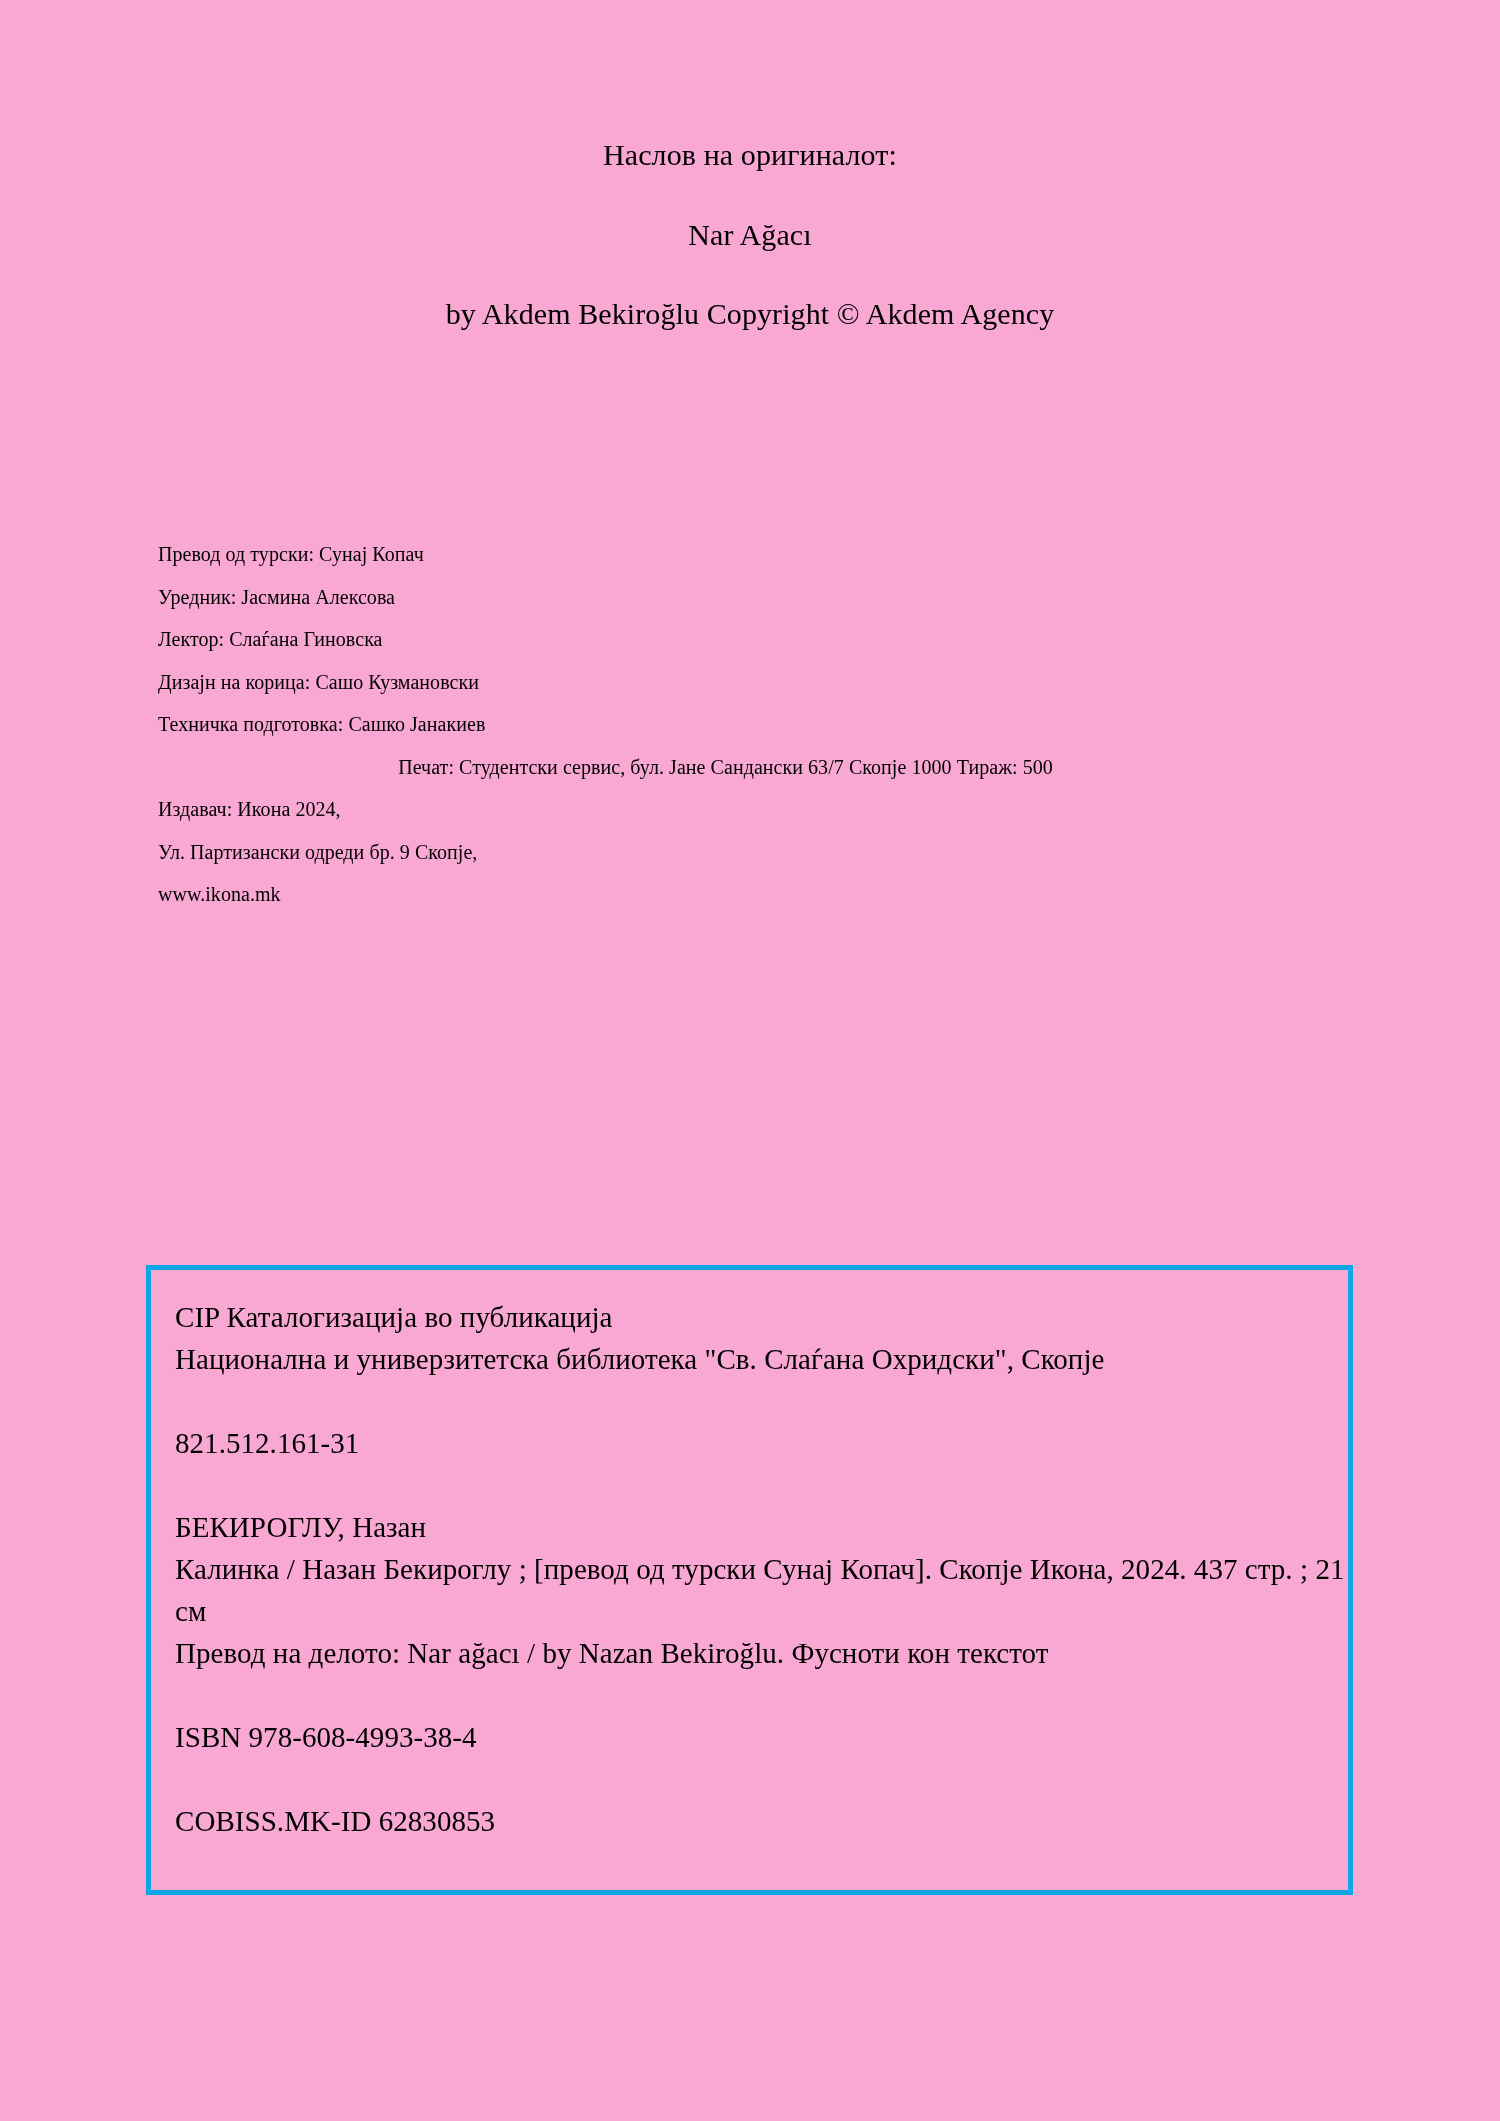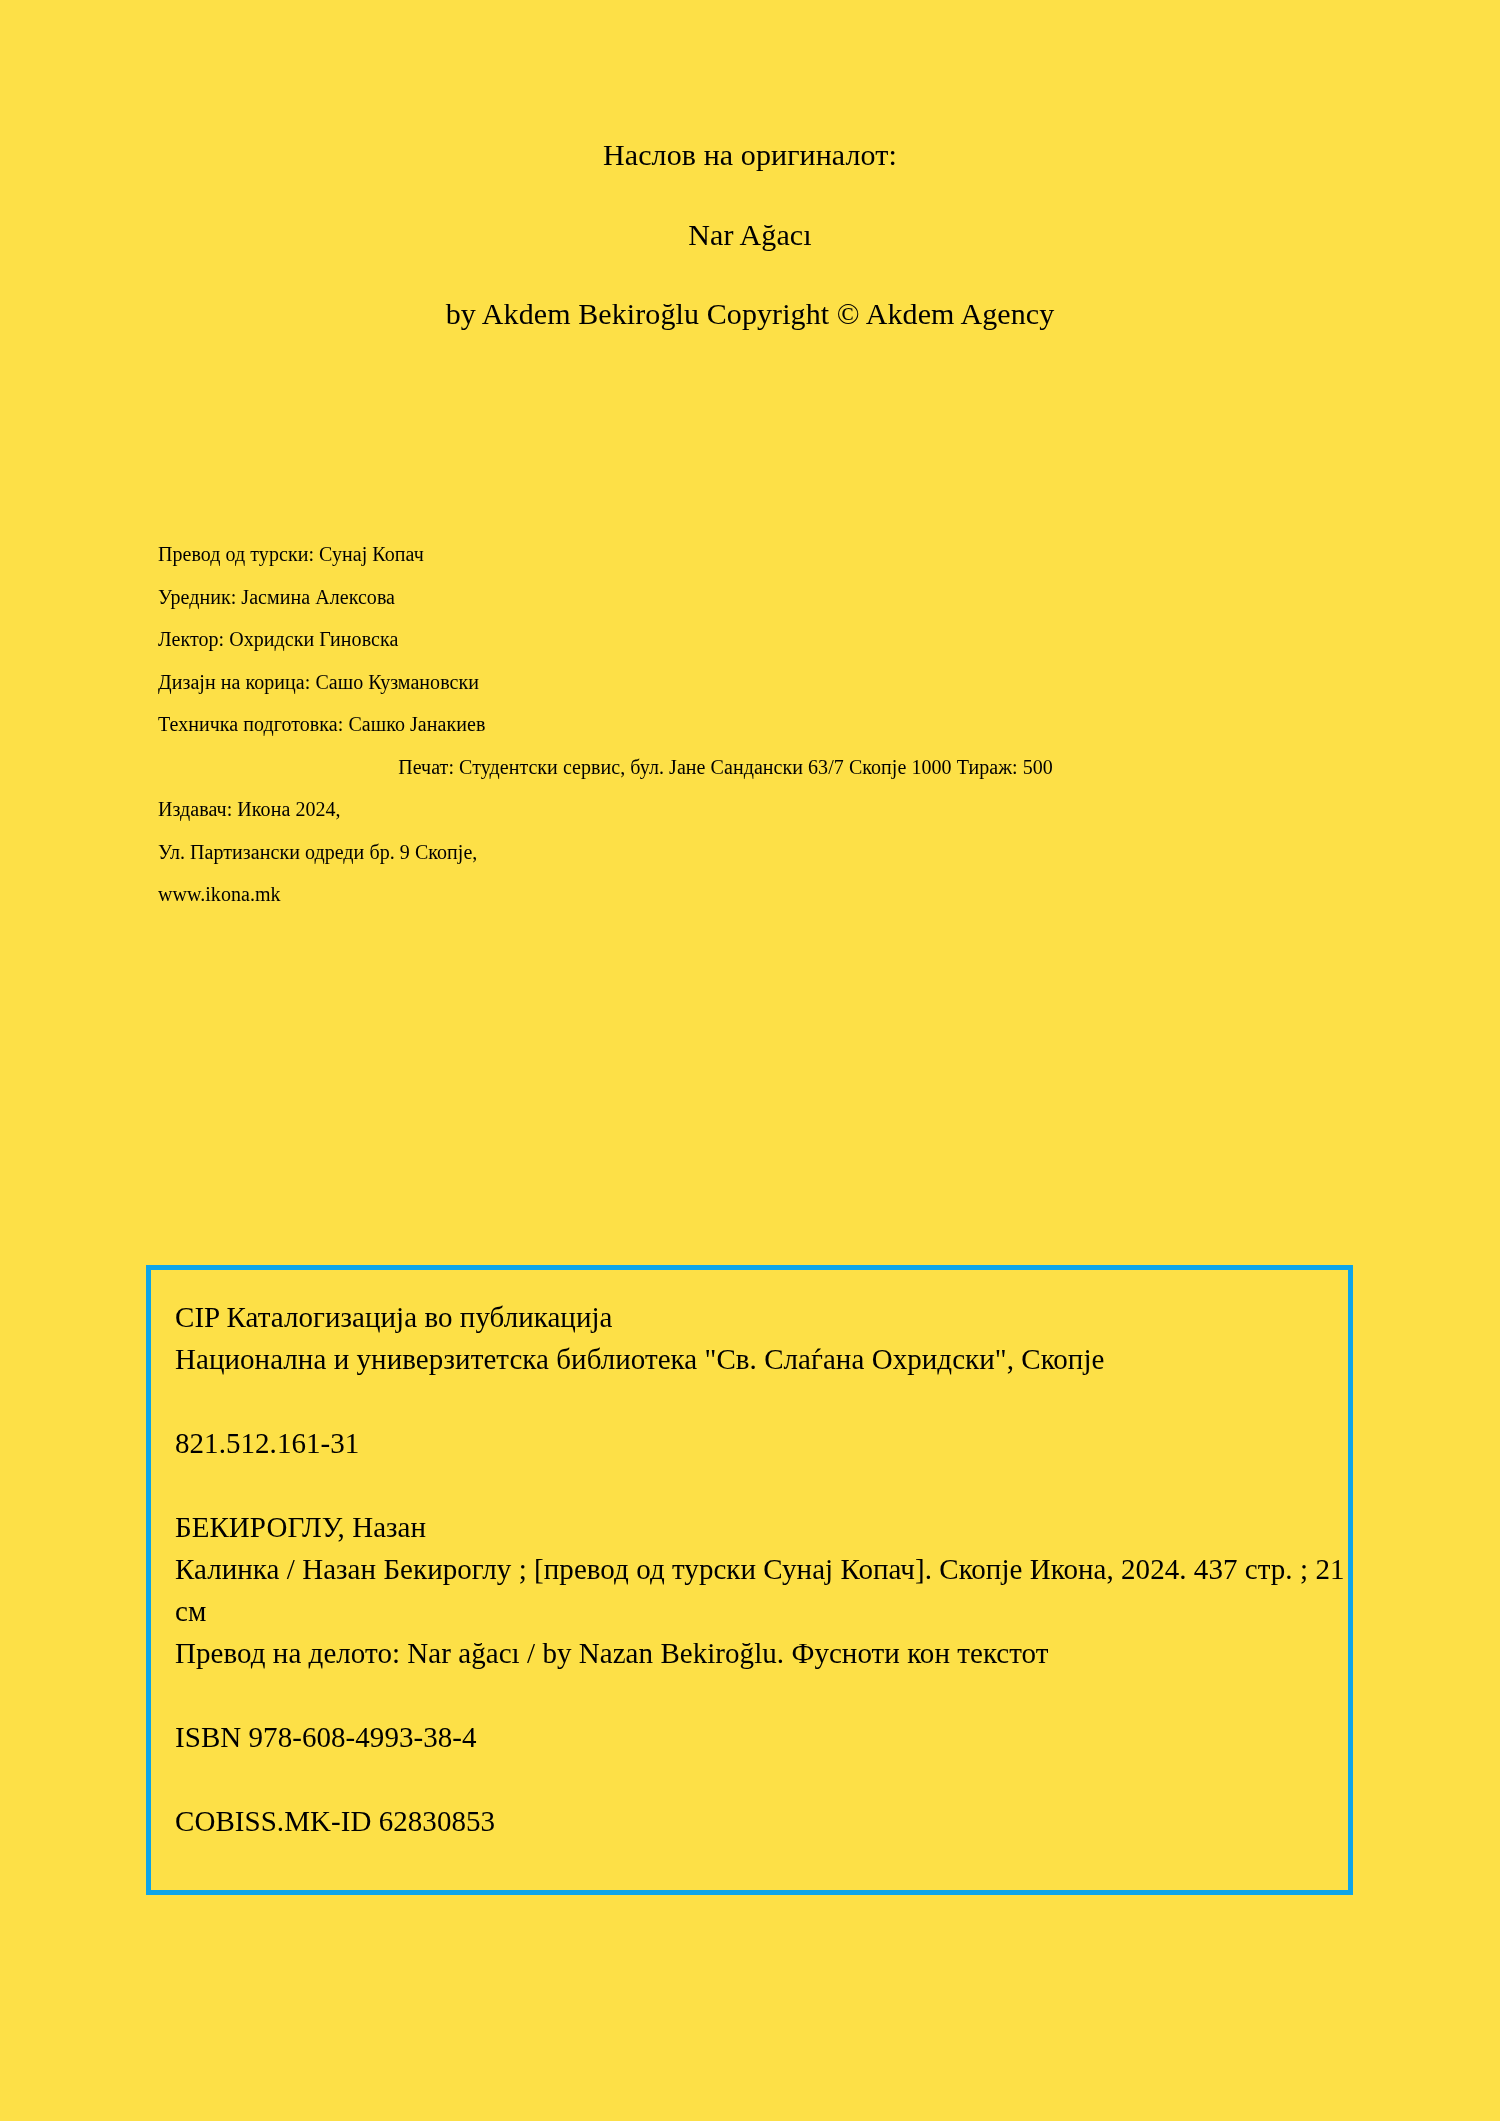--- a/index.html
+++ b/index.html
@@ -9,21 +9,21 @@
     background: #ffffff;
   }
   body {
     font-family: "Liberation Serif", "DejaVu Serif", serif;
     color: #000000;
   }
   .page {
     position: relative;
     width: 1500px;
     height: 2121px;
-    background: #fde047;
+    background: #f9a8d4;
     box-sizing: border-box;
     overflow: hidden;
   }
 
   
   .orig-block {
     position: absolute;
     left: 0;
     top: 140px;
     width: 1500px;
@@ -87,21 +87,21 @@
 
   <div class="orig-block">
     <div class="orig-line l1">Наслов на оригиналот:</div>
     <div class="orig-line l2">Nar Ağacı</div>
     <div class="orig-line l3">by Akdem Bekiroğlu Copyright © Akdem Agency</div>
   </div>
 
   <div class="credits">
     <p>Превод од турски: Сунај Копач</p>
     <p>Уредник: Јасмина Алексова</p>
-    <p>Лектор: Охридски Гиновска</p>
+    <p>Лектор: Слаѓана Гиновска</p>
     <p>Дизајн на корица: Сашо Кузмановски</p>
     <p>Техничка подготовка: Сашко Јанакиев</p>
     <p class="wrap">Печат: Студентски сервис, бул. Јане Сандански 63/7 Скопје 1000 Тираж: 500</p>
     <p>Издавач: Икона 2024,</p>
     <p>Ул. Партизански одреди бр. 9 Скопје,</p>
     <p>www.ikona.mk</p>
   </div>
 
   <div class="cip-box">
     <div class="cip-inner">

